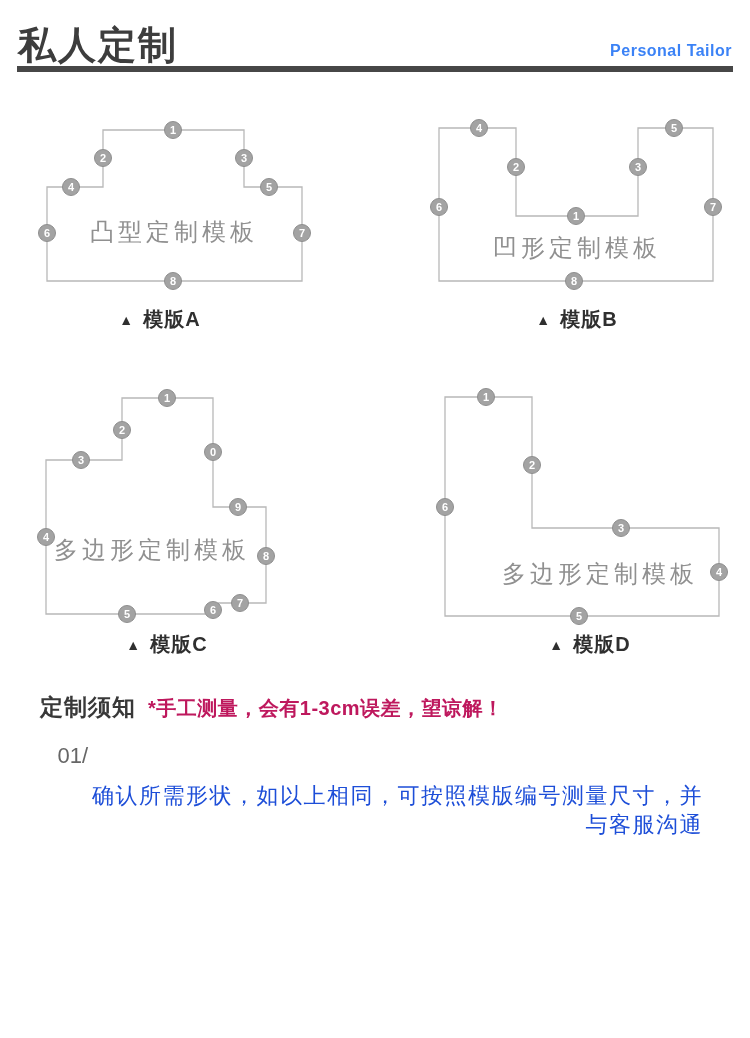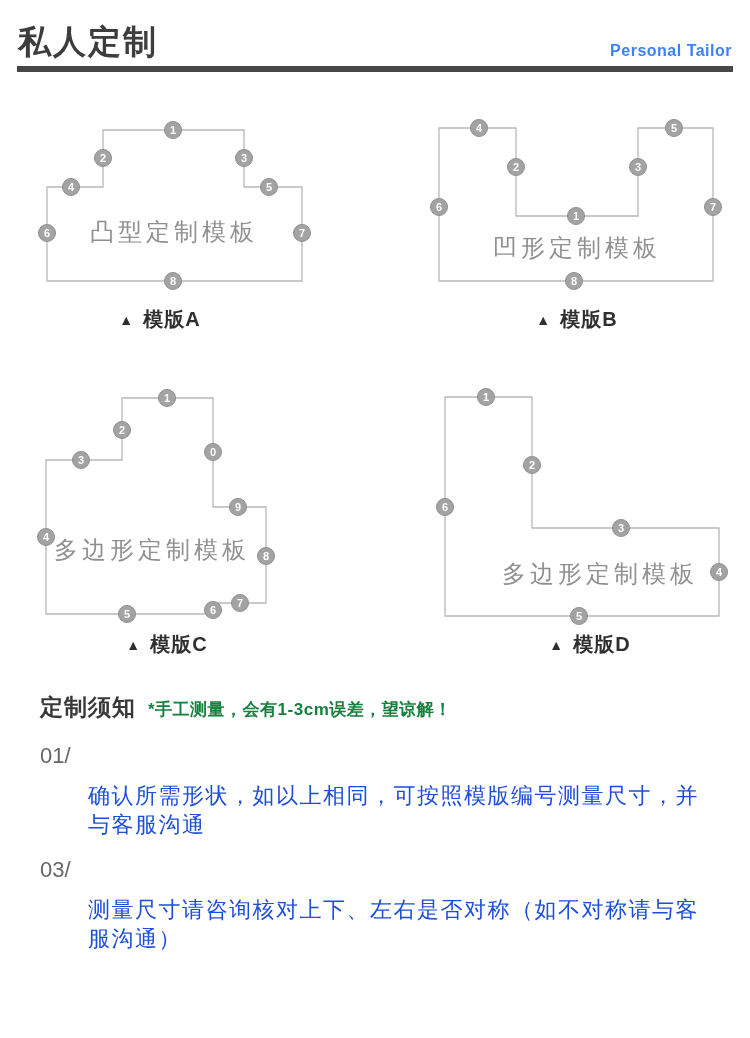--- a/index.html
+++ b/index.html
@@ -4,21 +4,21 @@
 <style>
   html,body{margin:0;padding:0;}
   body{
     width:750px;height:1038px;position:relative;background:#ffffff;
     font-family:"Liberation Sans","DejaVu Sans",sans-serif;
     overflow:hidden;
   }
   
   .hdr-title{
     position:absolute;left:18px;top:20px;
-    font-size:33px;font-weight:bold;color:#3d3d3d;letter-spacing:2px;
+    font-size:38px;font-weight:bold;color:#3d3d3d;letter-spacing:2px;
   }
   .hdr-sub{
     position:absolute;right:18px;top:42px;
     font-size:16px;font-weight:600;color:#3b82f6;letter-spacing:0.5px;
   }
   .hdr-divider{
     position:absolute;left:17px;top:66px;width:716px;height:6px;background:#474747;
   }
   
   .templates-canvas{position:absolute;left:0;top:0;width:750px;height:680px;}
@@ -26,24 +26,24 @@
   .tpl-name{fill:#909090;font-size:24px;letter-spacing:4px;}
   .tpl-point{fill:#a3a3a3;stroke:#8f8f8f;stroke-width:1;}
   .tpl-point-num{fill:#ffffff;font-size:11px;font-weight:bold;}
   .tpl-caption{
     position:absolute;transform:translateX(-50%);
     display:flex;align-items:center;gap:9px;white-space:nowrap;
     color:#2f2f2f;font-size:20px;font-weight:600;letter-spacing:1px;
   }
   .tpl-caption .tri{font-size:14px;color:#2f2f2f;}
   
-  .notice{position:absolute;left:40px;top:692px;width:663px;}
+  .notice{position:absolute;left:40px;top:692px;width:663px;text-align:right;}
   .notice-head{display:flex;align-items:baseline;gap:12px;margin-bottom:18px;}
   .notice-head .h{font-size:23px;font-weight:bold;color:#383838;letter-spacing:1px;}
-  .notice-head .n{font-size:17px;font-weight:600;color:#15803d;letter-spacing:0.5px;}
+  .notice-head .n{font-size:20px;font-weight:600;color:#be185d;letter-spacing:0.5px;}
   .notice-item{display:flex;margin-bottom:16px;font-size:22px;line-height:29px;}
   .notice-item .num{flex:none;width:48px;color:#666666;letter-spacing:0;}
   .notice-item .txt{flex:1;max-width:615px;color:#1d4ed8;letter-spacing:1.5px;word-break:break-all;margin-top:40px;}
 </style>
 </head>
 <body>
 
 <div class="hdr-title">私人定制</div>
 <div class="hdr-sub">Personal Tailor</div>
 <div class="hdr-divider"></div>
@@ -150,17 +150,13 @@
 
 <div class="notice">
   <div class="notice-head">
     <span class="h">定制须知</span>
     <span class="n">*手工测量，会有1-3cm误差，望谅解！</span>
   </div>
   <div class="notice-item">
     <span class="num">01/</span>
     <div class="txt">确认所需形状，如以上相同，可按照模版编号测量尺寸，并与客服沟通</div>
   </div>
-  <div class="notice-item">
-    <span class="num">03/</span>
-    <div class="txt">测量尺寸请咨询核对上下、左右是否对称（如不对称请与客服沟通）</div>
-  </div>
 </div>
 
 </body></html>

